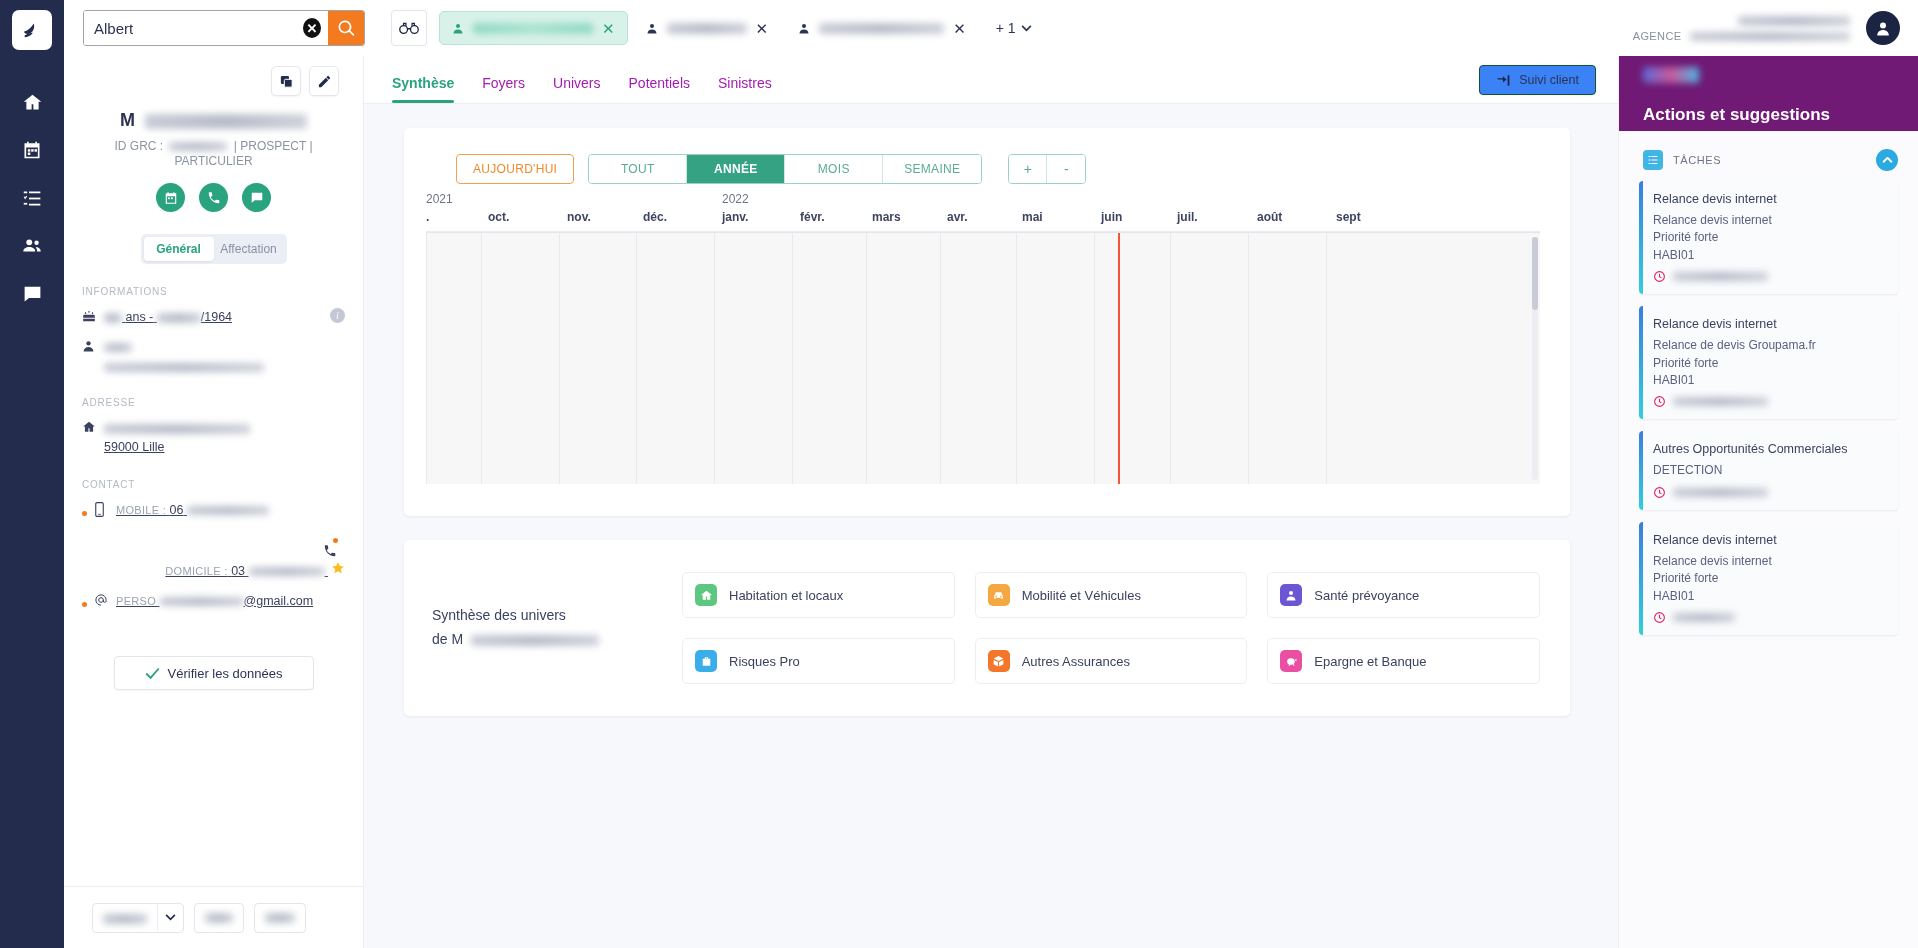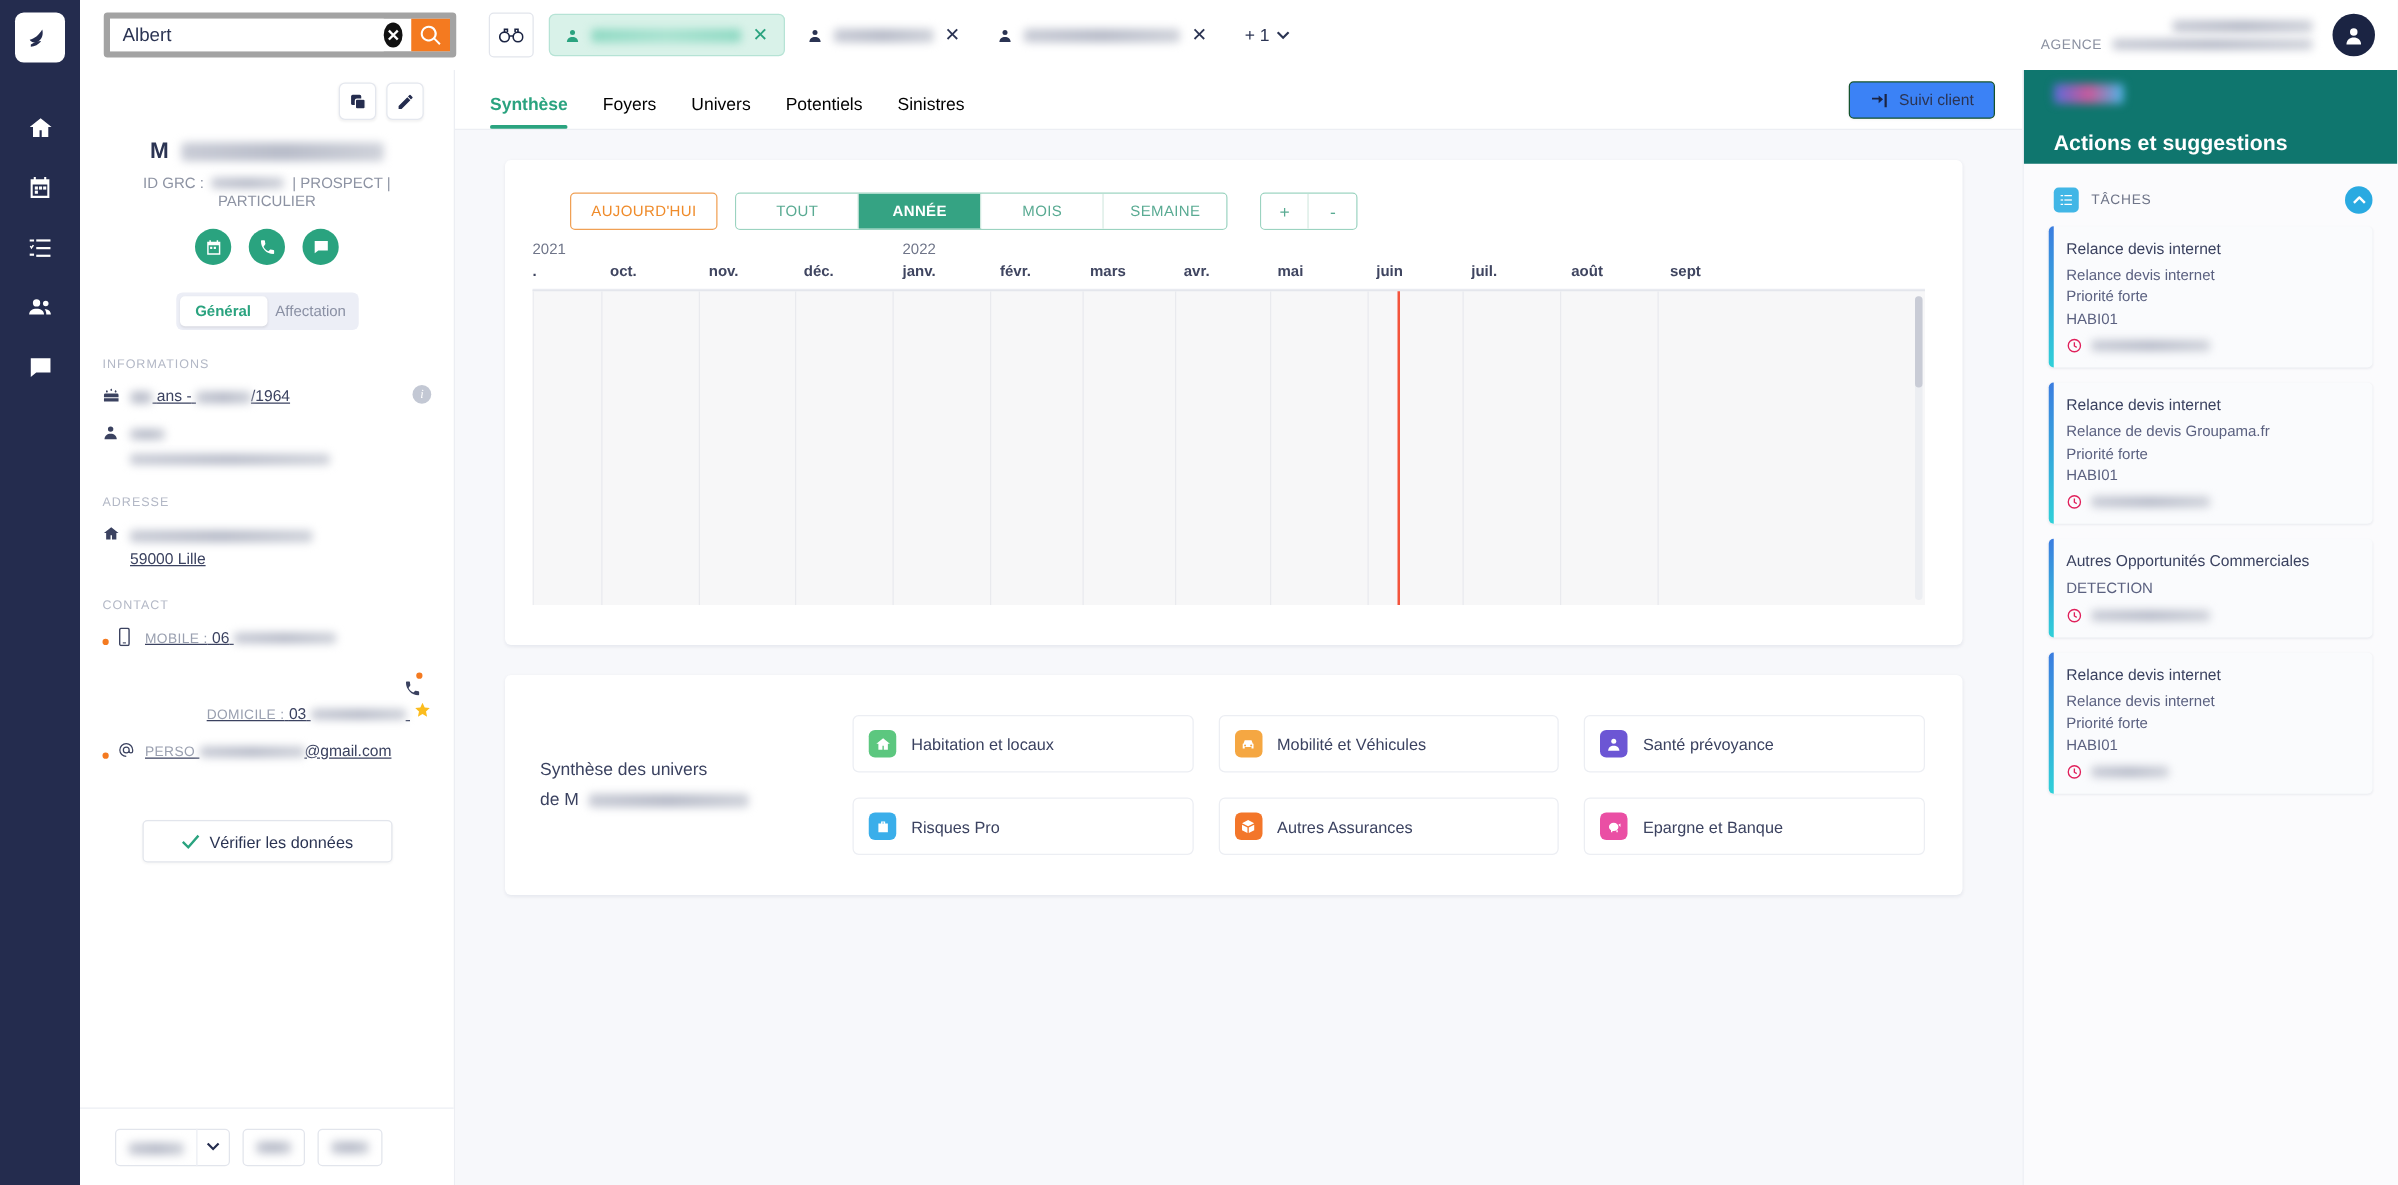--- a/index.html
+++ b/index.html
@@ -39,21 +39,21 @@
   }
   #rail svg { fill: #ffffff; }
 
   
   #topbar {
     position: absolute; left: 64px; top: 0; right: 0; height: 56px;
     background: #ffffff;
     display: flex; align-items: center; padding-left: 19px;
   }
   .search-wrap { display: flex; align-items: center; height: 36px; width: 282px;
-    border: 5px solid #a3a3a3; border-radius: 3px; overflow: hidden; background:#fff; }
+    border: 1px solid #a3a3a3; border-radius: 3px; overflow: hidden; background:#fff; }
   .search-wrap input {
     border: none; outline: none; flex: 1; height: 34px; padding: 0 10px;
     font-size: 15px; color: #2b3453; font-family: "Liberation Sans", sans-serif;
   }
   .clear-btn {
     width: 20px; height: 20px; border-radius: 50%; background: #111; color: #fff;
     display:flex; align-items:center; justify-content:center; font-size: 13px;
     margin-right: 7px; cursor: pointer; font-weight: bold; line-height: 1;
   }
   .search-go {
@@ -153,21 +153,21 @@
   
   #main {
     position: absolute; left: 364px; top: 56px; right: 300px; bottom: 0;
     background: #f7f8fb; overflow: hidden;
   }
   .main-tabs {
     height: 48px; background: #fff; display: flex; align-items: flex-end;
     padding-left: 28px; border-bottom: 1px solid #eceef3; position: relative;
   }
   .main-tab {
-    padding: 0 14px 12px; font-size: 14px; color: #000000; cursor: pointer;
+    padding: 0 14px 12px; font-size: 14px; color: #a21caf; cursor: pointer;
     position: relative;
   }
   .main-tab:first-child { padding-left: 0; }
   .main-tab.on { color: #2aa37f; font-weight: 600; }
   .main-tab.on:after {
     content: ""; position: absolute; left: 0; right: 14px; bottom: 0; height: 3px;
     background: #2aa37f; border-radius: 2px;
   }
   .main-tab:first-child.on:after { left: 0; right: 14px; }
   .suivi-btn {
@@ -228,21 +228,21 @@
   }
   .univ-ic { width: 22px; height: 22px; border-radius: 5px; display: flex;
     align-items: center; justify-content: center; flex: none; }
 
   
   #rightpanel {
     position: absolute; right: 0; top: 56px; width: 300px; bottom: 0;
     background: #fbfbfd; border-left: 1px solid #eceef3; overflow: hidden;
   }
   .rp-header {
-    background: #0f766e; height: 75px; padding: 10px 0 0 24px; position: relative;
+    background: #701a75; height: 75px; padding: 10px 0 0 24px; position: relative;
   }
   .rp-header .rp-title { color: #fff; font-size: 17px; font-weight: bold; margin-top: 22px; }
   .rp-section {
     display: flex; align-items: center; gap: 10px; padding: 18px 20px 10px 24px;
   }
   .rp-sec-ic {
     width: 20px; height: 20px; border-radius: 4px; background: #41b6e6;
     display:flex; align-items:center; justify-content:center; flex: none;
   }
   .rp-sec-lbl { font-size: 11px; letter-spacing: .6px; color: #6e7488; }

